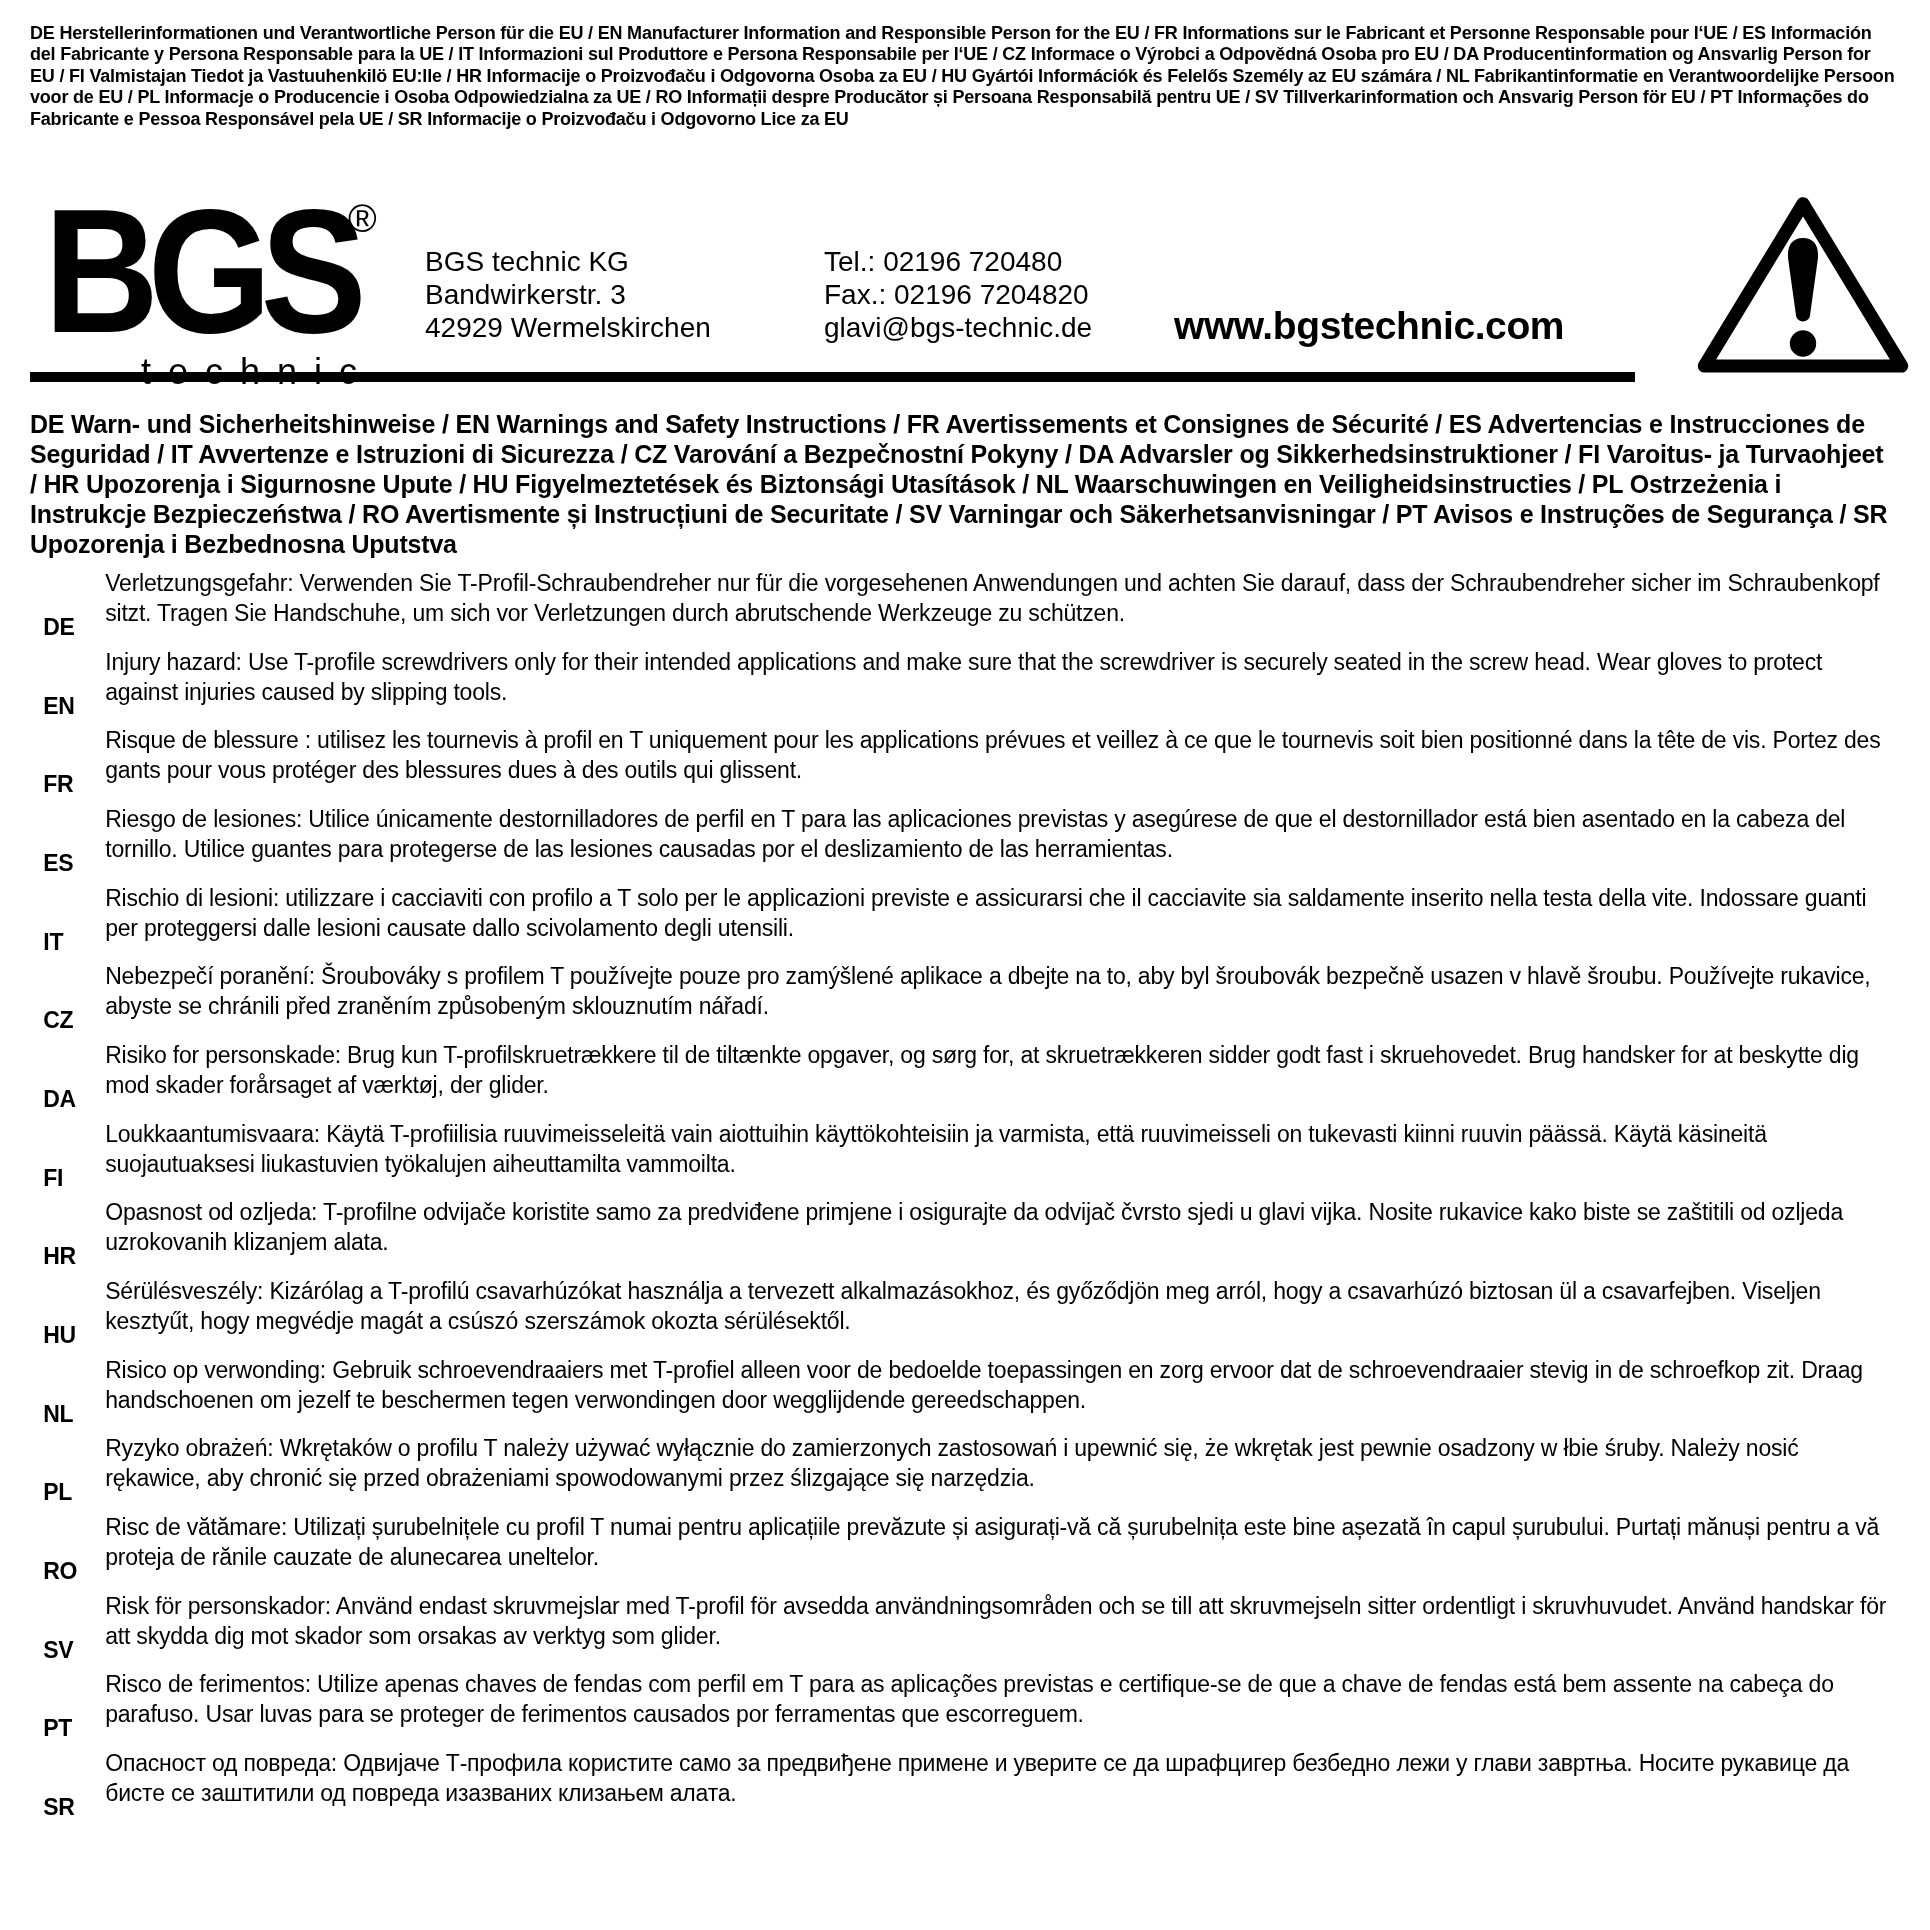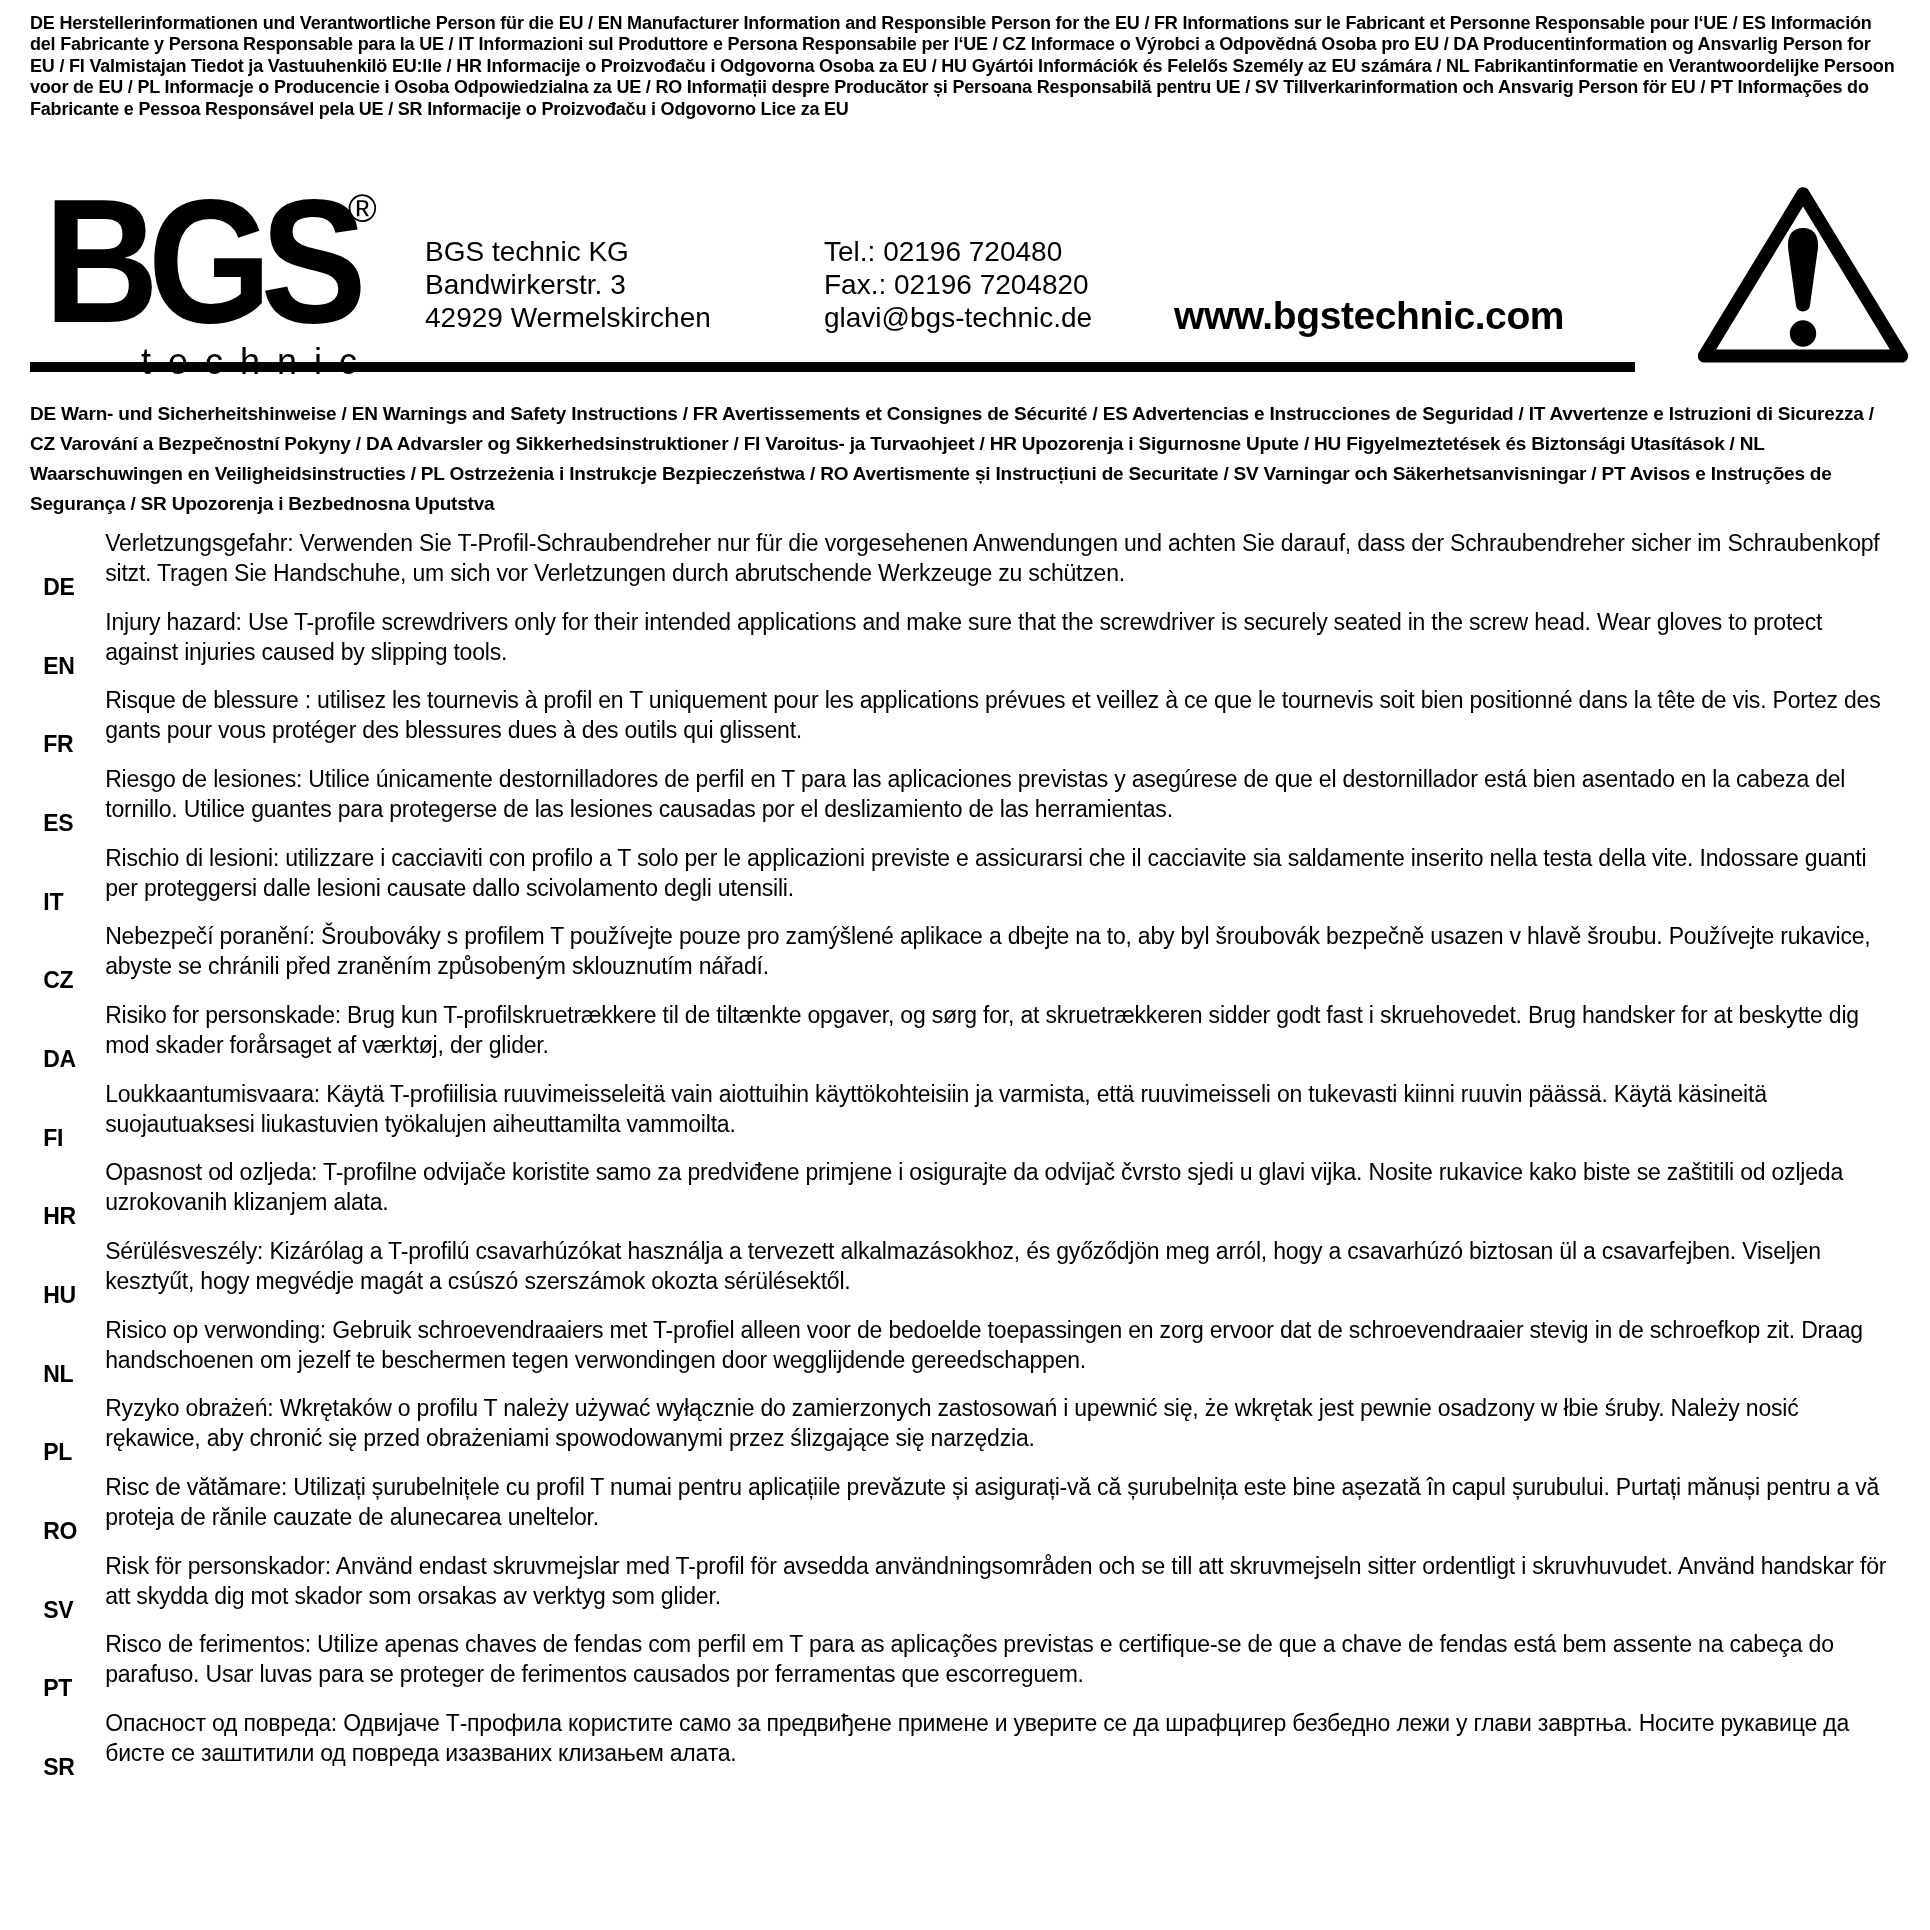--- a/index.html
+++ b/index.html
@@ -1,21 +1,21 @@
 <!DOCTYPE html>
 <html style="font-size:12.5px"><head>
 <meta charset="utf-8">
 <style>
   html,body { margin:0; padding:0; }
   body {
     width:1930px; height:1930px; background:#ffffff; color:#000000;
     font-family:"Liberation Sans", sans-serif;
     -webkit-font-smoothing:antialiased;
   }
-  .page { padding:13px 30px 0 30px; position:relative; }
+  .page { padding:23px 30px 0 30px; position:relative; }
 
   .intro {
     margin:0; font-weight:bold; font-size:18px; line-height:21.4px;
     letter-spacing:-0.2px; max-width:1871px; text-align:left;
   }
 
   .mid-band { position:relative; height:170px; margin-top:72px; }
 
   .logo { position:absolute; left:0; top:0; width:374px;text-align:center; }
   .logo-main {
@@ -33,21 +33,21 @@
   .contact-block { position:absolute; left:794px; top:43px; font-size:28px; line-height:33px; }
   .website {
     position:absolute; left:1144px; top:102px;
     font-size:39px; font-weight:bold; letter-spacing:-0.4px; white-space:nowrap;
   }
   .triangle-wrap { position:absolute; left:1667px; top:-6.2px; width:212px; height:177px; }
 
   .divider { width:1605px; height:10px; background:#000; }
 
   .warnings {
-    margin:26.5px 0 0 0; font-weight:bold; font-size:19px; line-height:30px;
+    margin:26.5px 0 0 0; font-weight:bold; font-size:25px; line-height:30px;
     letter-spacing:-0.2px; max-width:1864px;
   }
 
   .instructions { margin-top:9.3px; margin-left:13.2px; }
   .inst-row {
     display:grid; grid-template-columns:62px 1fr; align-items:start;
     margin-bottom:4.7px; font-size:23px; line-height:30px; letter-spacing:-0.2px;
     max-width:1859px;
   }
   .inst-code { font-weight:bold;margin-top:44px; }

